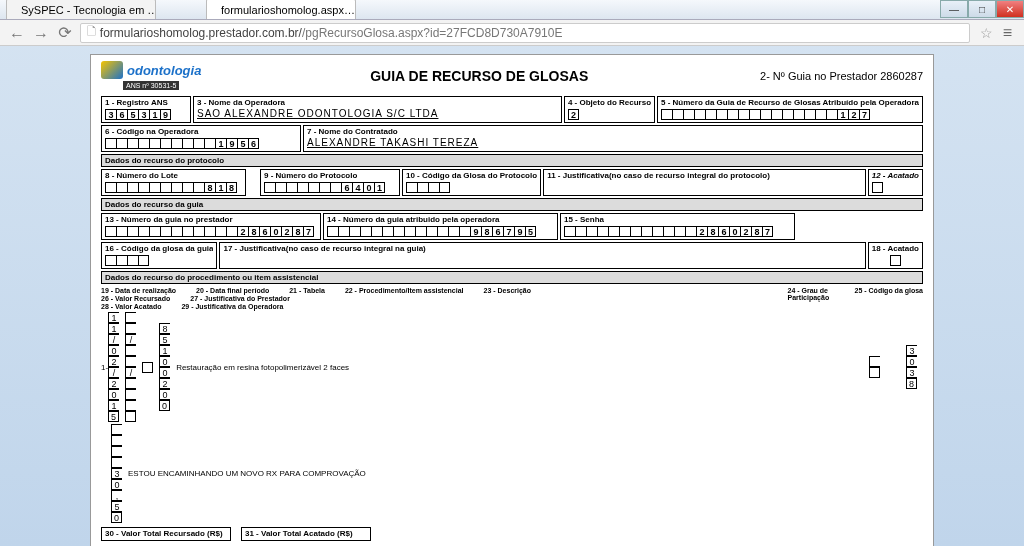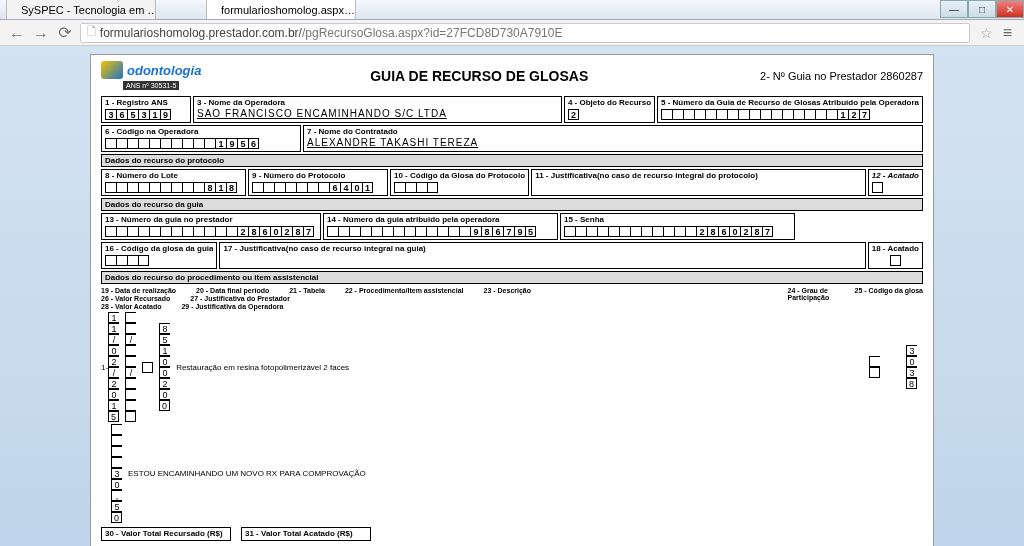--- a/index.html
+++ b/index.html
@@ -162,21 +162,21 @@
     margin-top:2px;
     border:1px solid #000;
   }
   .g1{flex:0 0 90px;}
   .g2{flex:1;}
   .g3{flex:0 0 74px;}
   .g4{flex:0 0 255px;}
   .g5{flex:0 0 200px;}
   .g6{flex:1;}
   .g7{flex:0 0 145px;}
-  .g8{flex:0 0 140px;}
+  .g8{flex:0 0 140px;margin-left:12px;}
   .g9{flex:0 0 100px;}
   .g10{flex:1;}
   .g11{flex:0 0 55px;font-style:italic;}
   .g12{flex:0 0 220px;}
   .g13{flex:0 0 235px;}
   .g14{flex:0 0 235px;}
   .g15{flex:0 0 55px;align-items:center;}
   .g16{flex:0 0 90px;}
   .g17{flex:1;}
   .procrow{display:flex;gap:0;font-size:8px;align-items:center;margin-top:2px;}
@@ -240,21 +240,21 @@
             <div class="bx">3</div>
             <div class="bx">6</div>
             <div class="bx">5</div>
             <div class="bx">3</div>
             <div class="bx">1</div>
             <div class="bx">9</div>
           </div>
       </div>
       <div class="cell g2">
         <span class="label">3 - Nome da Operadora</span>
-        <span class="val">SAO FRANCISCO ENCAMINHANDO S/C LTDA</span>
+        <span class="val">SAO ALEXANDRE ODONTOLOGIA S/C LTDA</span>
       </div>
       <div class="cell g3">
         <span class="label">4 - Objeto do Recurso</span>
         <div class="boxes">
             <div class="bx">2</div>
           </div>
       </div>
       <div class="cell g4">
         <span class="label">5 - Número da Guia de Recurso de Glosas Atribuído pela Operadora</span>
         <div class="boxes">

